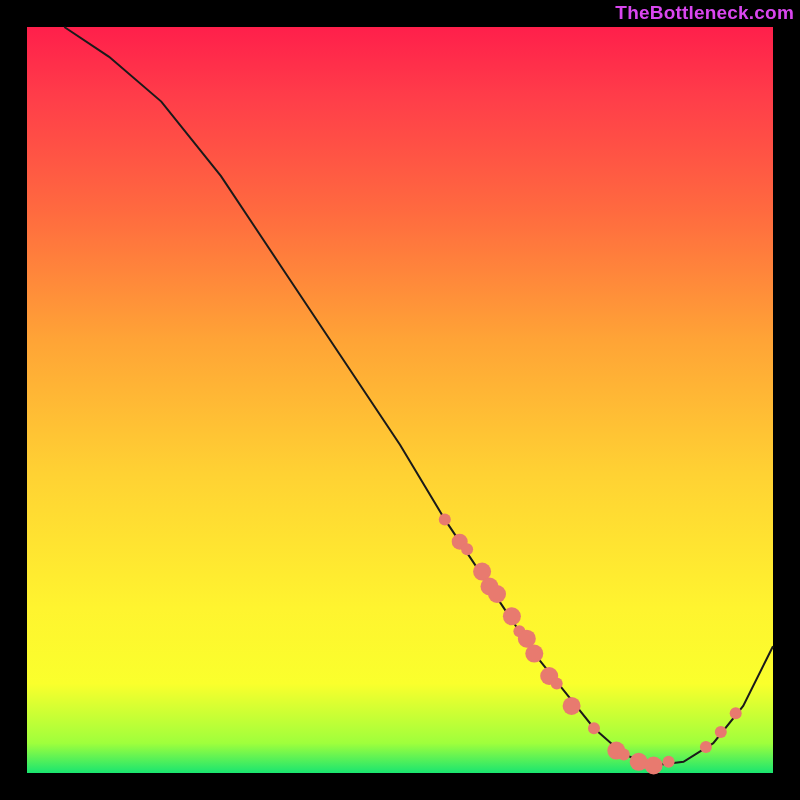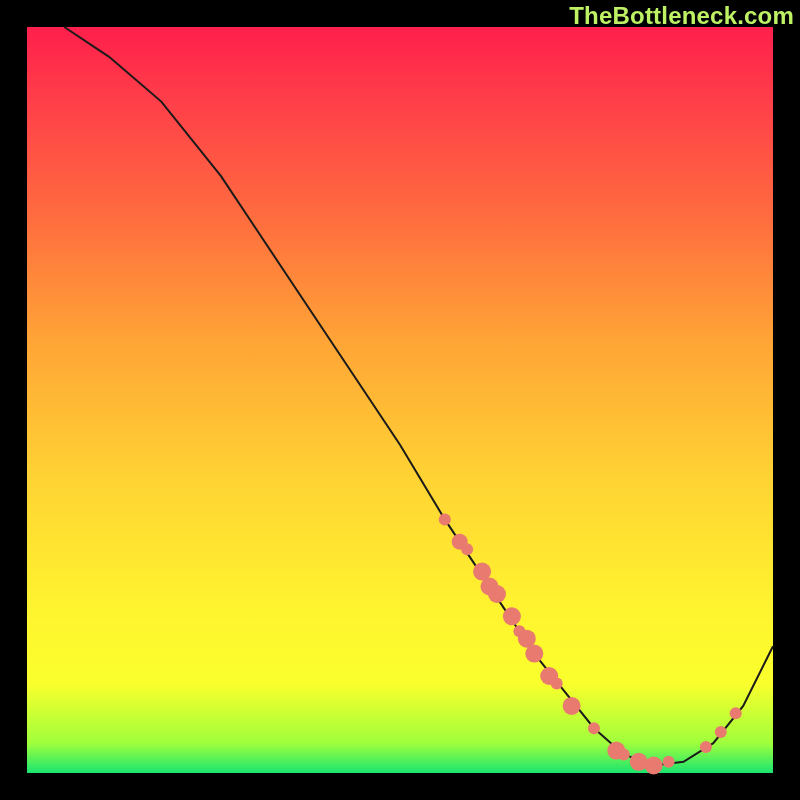--- a/index.html
+++ b/index.html
@@ -14,22 +14,22 @@
   .frame {
     position: relative;
     width: 800px;
     height: 800px;
     background: #000;
   }
   .watermark {
     position: absolute;
     top: 2px;
     right: 6px;
-    color: #bef264;
-    font-size: 24px;
+    color: #d946ef;
+    font-size: 19px;
     font-weight: 600;
     letter-spacing: 0.2px;
     user-select: none;
   }
   .plot-area {
     position: absolute;
     left: 27px;
     top: 27px;
     width: 746px;
     height: 746px;

